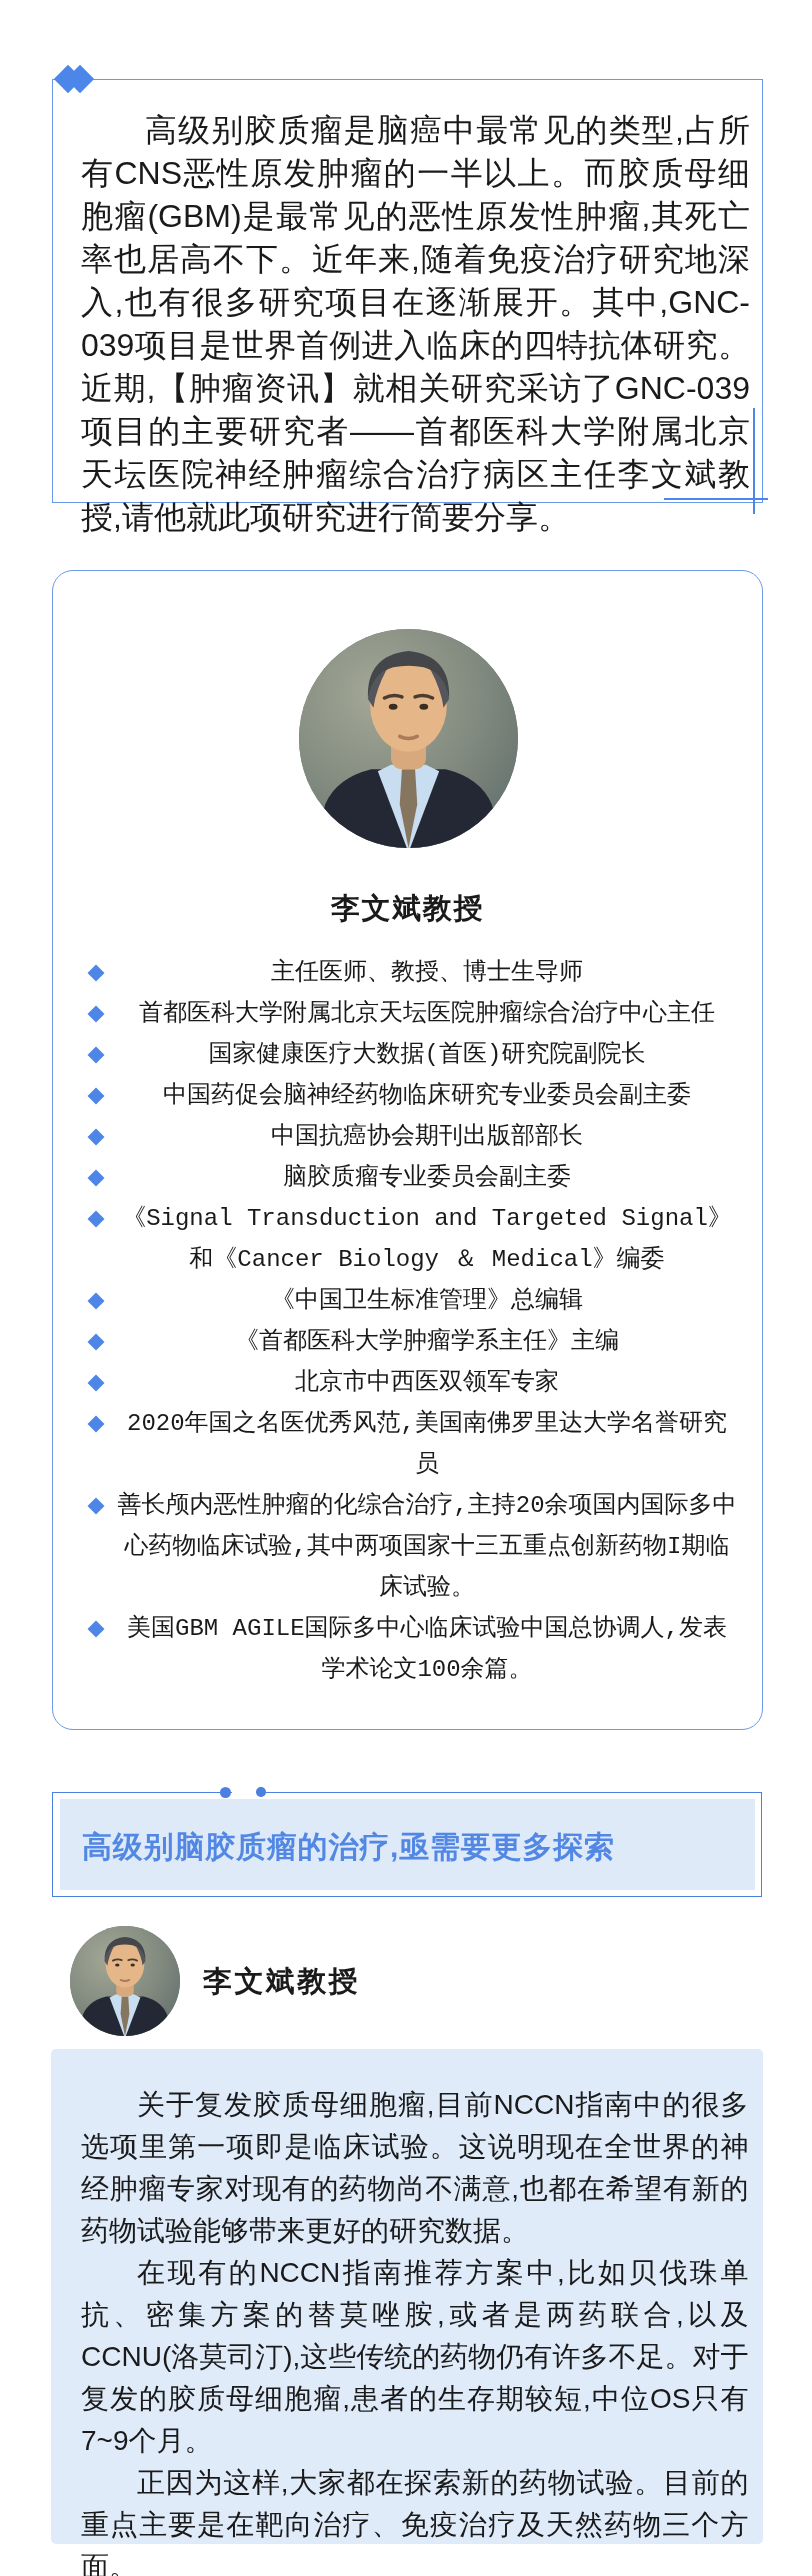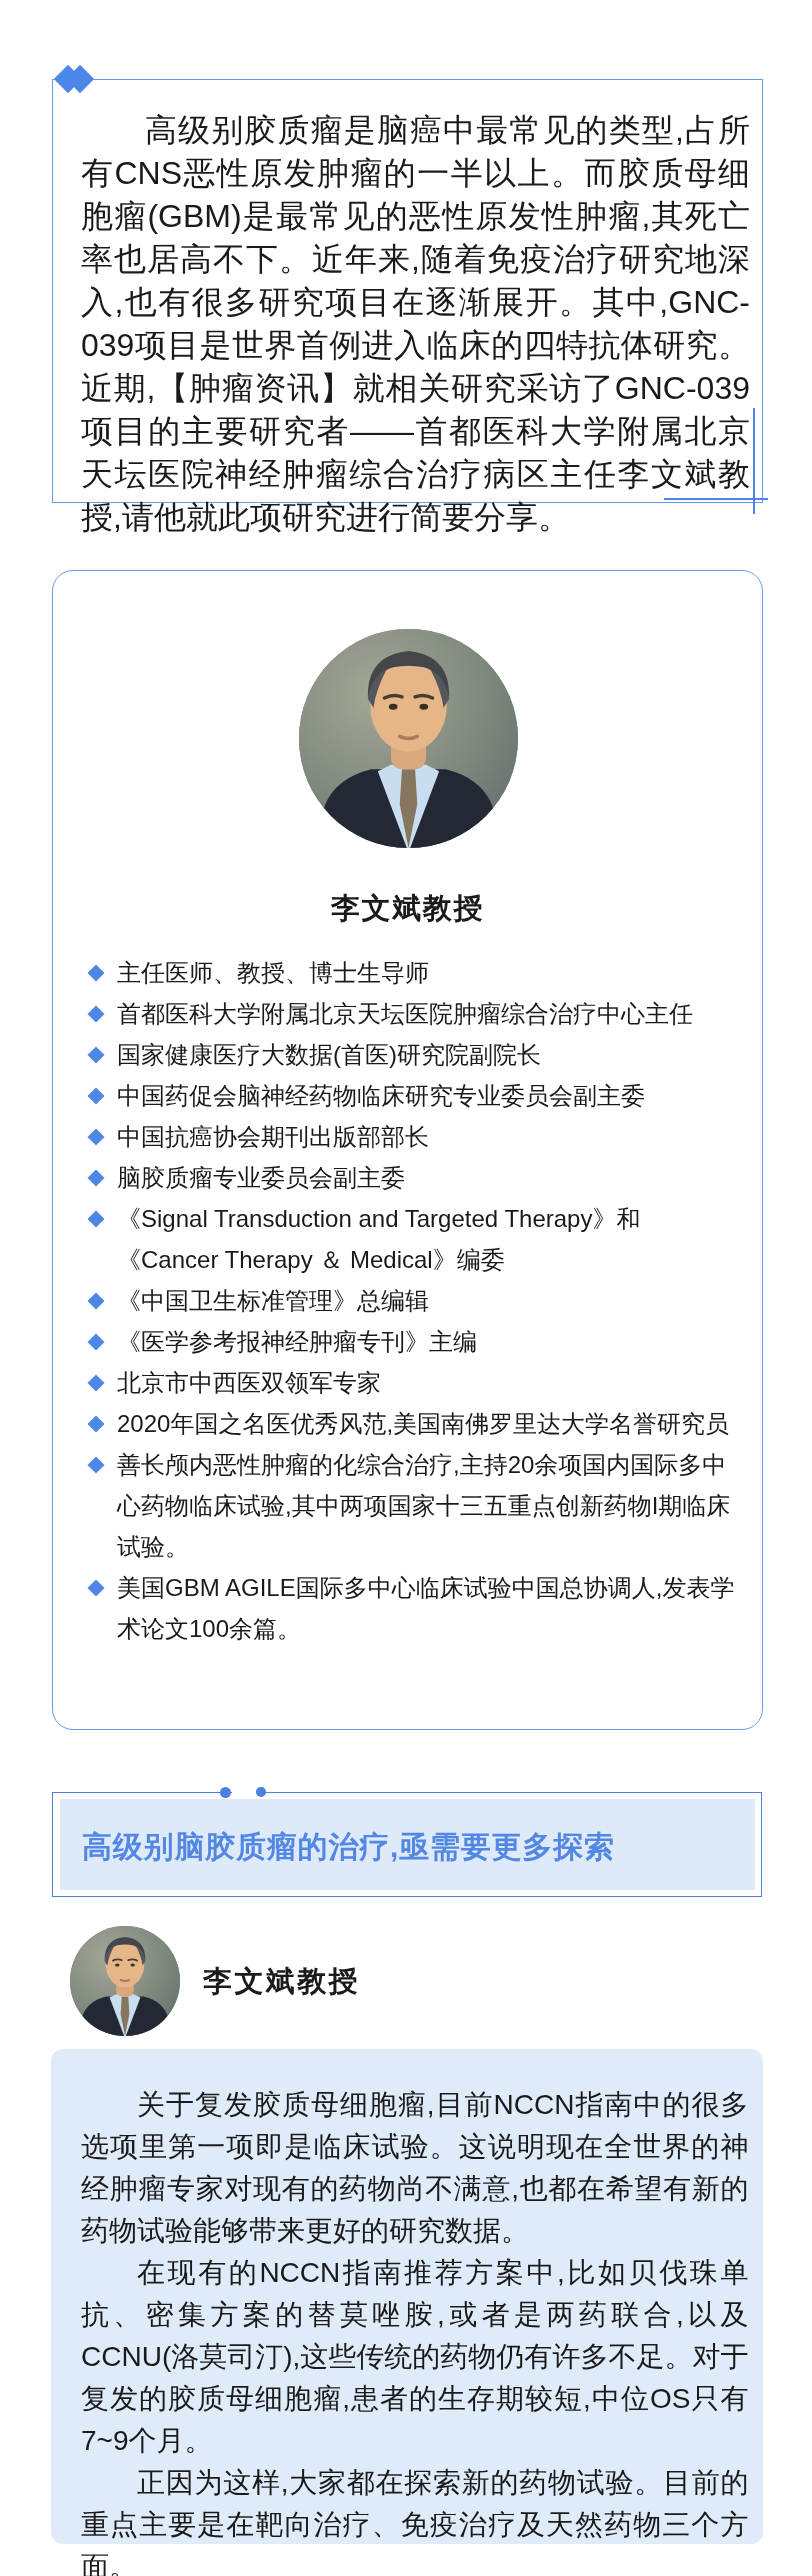--- a/index.html
+++ b/index.html
@@ -21,21 +21,21 @@
   
   .profile-card{position:absolute;left:52px;top:570px;width:711px;height:1160px;
     border:1.6px solid #6C9BEA;border-radius:21px;box-sizing:border-box;background:#ffffff;}
   .profile-photo{position:absolute;left:246px;top:58px;width:219px;height:219px;border-radius:50%;
     overflow:hidden;background:#7d8579;}
   .profile-photo svg{display:block;width:100%;height:100%;}
   .profile-name{position:absolute;left:0;top:318px;width:100%;text-align:center;
     font-size:29px;font-weight:bold;letter-spacing:1.6px;color:#1a1a1a;}
   .credentials{position:absolute;left:36px;top:381px;width:648px;margin:0;padding:0;list-style:none;
     font-size:24px;line-height:41px;color:#1a1a1a;}
-  .credentials li{position:relative;padding-left:28px;text-align:left;}
+  .credentials li{position:relative;padding-left:28px;text-align:center;font-family:Liberation Mono, monospace;}
   .bullet-icon{position:absolute;left:0.8px;top:14.6px;width:12px;height:12px;background:#4E86E8;
     transform:rotate(45deg);}
 
   
   .section-header{position:absolute;left:52px;top:1792px;width:710px;height:105px;
     border:1.6px solid #4B7FE0;box-sizing:border-box;background:#ffffff;}
   .section-fill{position:absolute;left:6.5px;top:5.7px;right:5.7px;bottom:6.5px;background:#DFEAF9;}
   .border-gap{position:absolute;left:179px;top:-1.6px;width:28px;height:1.6px;background:#ffffff;}
   .dot-icon{position:absolute;border-radius:50%;background:#4B7FE0;}
   .dot-big{left:167px;top:-6.5px;width:11.4px;height:11.4px;}
@@ -45,21 +45,21 @@
 
   
   .expert-avatar{position:absolute;left:70px;top:1926px;width:110px;height:110px;border-radius:50%;
     overflow:hidden;background:#7d8579;}
   .expert-avatar svg{display:block;width:100%;height:100%;}
   .expert-name{position:absolute;left:203px;top:1962px;font-size:29px;font-weight:bold;
     letter-spacing:2.4px;color:#1a1a1a;}
 
   
   .content-box{position:absolute;left:51px;top:2049px;width:712px;height:495px;box-sizing:border-box;
-    background:#E0EBFA;border-radius:12px;padding:35px 14.6px 0 30px;}
+    background:#E0EBFA;border-radius:5px;padding:35px 14.6px 0 30px;}
   .content-box p{margin:0;font-size:28px;line-height:42px;text-align:justify;text-indent:2em;
     color:#1a1a1a;}
 </style>
 </head>
 <body>
 
 <svg width="0" height="0" style="position:absolute">
   <symbol id="portrait-art" viewBox="0 0 100 100" preserveAspectRatio="xMidYMid slice">
     <defs>
       <radialGradient id="pbg" cx="35%" cy="30%" r="90%">
@@ -104,23 +104,23 @@
         </svg>
     </div>
     <div class="profile-name">李文斌教授</div>
     <ul class="credentials">
       <li><span class="bullet-icon"></span><span>主任医师、教授、博士生导师</span></li>
       <li><span class="bullet-icon"></span><span>首都医科大学附属北京天坛医院肿瘤综合治疗中心主任</span></li>
       <li><span class="bullet-icon"></span><span>国家健康医疗大数据(首医)研究院副院长</span></li>
       <li><span class="bullet-icon"></span><span>中国药促会脑神经药物临床研究专业委员会副主委</span></li>
       <li><span class="bullet-icon"></span><span>中国抗癌协会期刊出版部部长</span></li>
       <li><span class="bullet-icon"></span><span>脑胶质瘤专业委员会副主委</span></li>
-      <li><span class="bullet-icon"></span><span>《Signal Transduction and Targeted Therapy》和《Cancer Therapy ＆ Medical》编委</span></li>
+      <li><span class="bullet-icon"></span><span>《Signal Transduction and Targeted Signal》和《Cancer Biology ＆ Medical》编委</span></li>
       <li><span class="bullet-icon"></span><span>《中国卫生标准管理》总编辑</span></li>
-      <li><span class="bullet-icon"></span><span>《医学参考报神经肿瘤专刊》主编</span></li>
+      <li><span class="bullet-icon"></span><span>《首都医科大学肿瘤学系主任》主编</span></li>
       <li><span class="bullet-icon"></span><span>北京市中西医双领军专家</span></li>
       <li><span class="bullet-icon"></span><span>2020年国之名医优秀风范,美国南佛罗里达大学名誉研究员</span></li>
       <li><span class="bullet-icon"></span><span>善长颅内恶性肿瘤的化综合治疗,主持20余项国内国际多中心药物临床试验,其中两项国家十三五重点创新药物I期临床试验。</span></li>
       <li><span class="bullet-icon"></span><span>美国GBM AGILE国际多中心临床试验中国总协调人,发表学术论文100余篇。</span></li>
     </ul>
   </section>
 
   <section class="section-header">
     <span class="border-gap"></span>
     <span class="dot-icon dot-big"></span>

